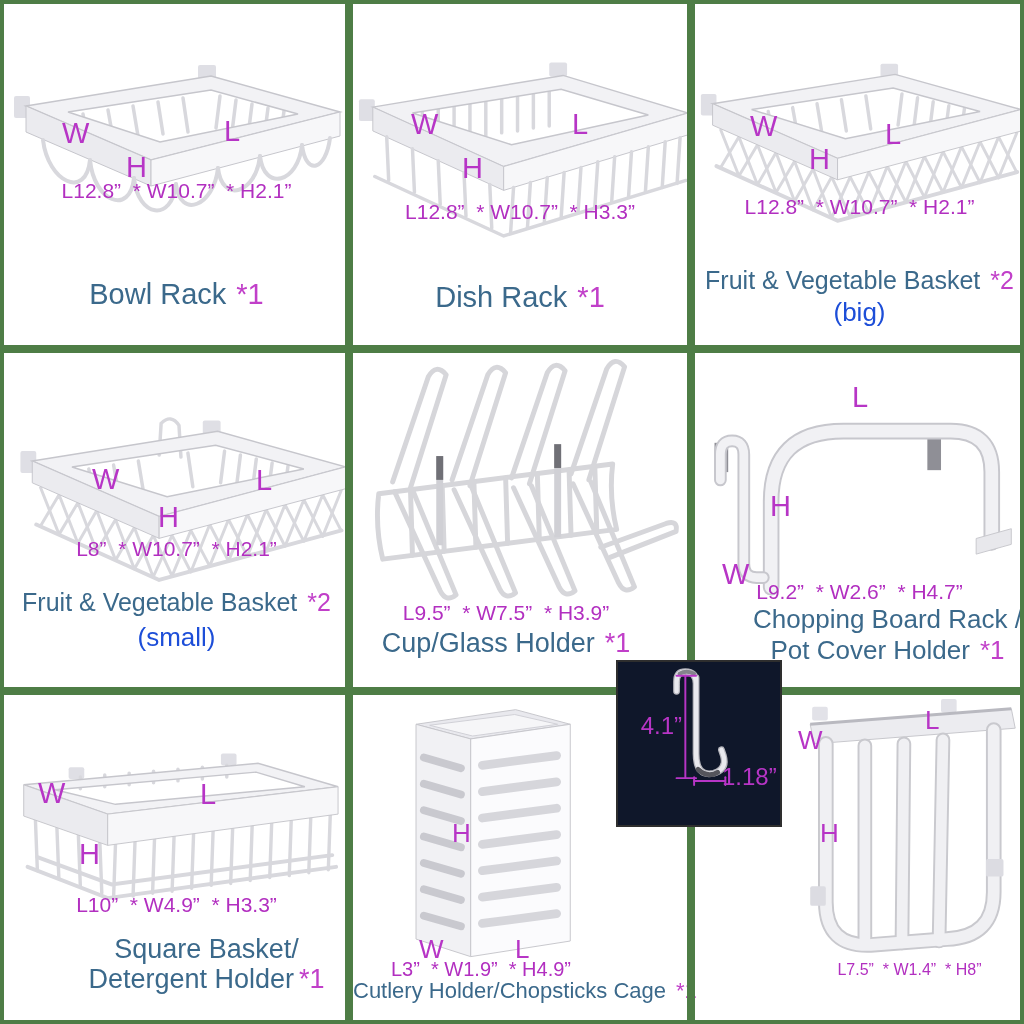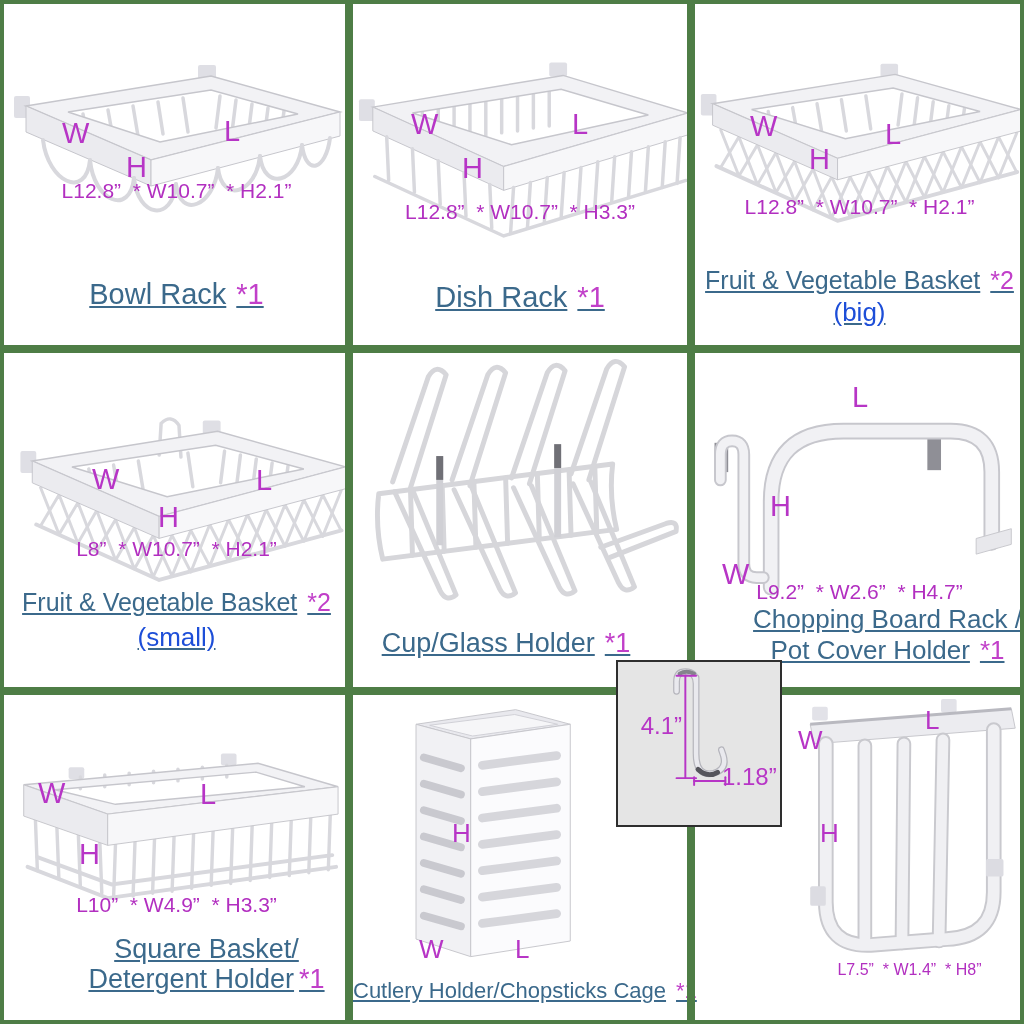--- a/index.html
+++ b/index.html
@@ -9,27 +9,27 @@
   .gridline{position:absolute;background:#4e7d46;z-index:5;}
   .vline{top:0;bottom:0;width:8px;}
   .hline{left:0;right:0;height:8px;}
   .cell{position:absolute;background:#ffffff;}
   .art{position:absolute;left:0;top:0;width:100%;height:100%;}
   .dl{position:absolute;color:#b735c6;font-size:29px;z-index:2;}
   .dl.sm{font-size:26px;}
   .dims{position:absolute;left:0;right:0;text-align:center;white-space:pre;
         color:#b22fc0;font-size:21px;z-index:2;}
   .cap{position:absolute;left:0;right:0;text-align:center;color:#3b698b;
-       font-size:29px;white-space:nowrap;z-index:2;text-decoration:underline;}
+       font-size:29px;white-space:nowrap;z-index:2;}
   .cap .q{color:#c13fc9;margin-left:10px;}
   .cap .qt{color:#c13fc9;margin-left:5px;}
   .cap .mag{color:#1d4ed8;}
   .cap.left{text-align:center;}
   .hooksbox{position:absolute;left:612px;top:656px;width:166px;height:167px;
-            background:#e5e5e5;border:2px solid #2e2e2e;z-index:10;box-sizing:border-box;padding-left:43px;}
+            background:#0f172a;border:2px solid #2e2e2e;z-index:10;box-sizing:border-box;padding-left:43px;}
   .hooksbox .meas{position:absolute;color:#b735c6;font-size:24px;z-index:2;}
   .hooksbox .cap{font-size:26px;}
 </style>
 </head>
 <body>
 
 <div id="stage">
   <div class="gridline vline" style="left:341px"></div>
   <div class="gridline vline" style="left:683px"></div>
   <div class="gridline hline" style="top:341px"></div>
@@ -191,20 +191,21 @@
         <path d="M100,128 L136,22 Q144,8 154,20 L118,134 M102,138 L148,238 Q154,250 164,242 L120,136"></path>
         <path d="M160,126 L196,20 Q204,6 214,18 L178,132 M162,136 L208,236 Q214,248 224,240 L180,134"></path>
         <path d="M220,122 L256,16 Q264,2 274,14 L238,128 M222,132 L268,232 Q274,244 284,236 L240,130"></path>
         <path d="M250,196 L316,172 Q328,168 326,180 L260,206"></path>
       </g>
       <rect x="84" y="104" width="7" height="90" fill="#d0d0d5"></rect>
         <rect x="84" y="104" width="7" height="24" fill="#707076"></rect>
       <rect x="203" y="92" width="7" height="94" fill="#d0d0d5"></rect>
         <rect x="203" y="92" width="7" height="24" fill="#707076"></rect>
     </svg>
+    <div class="dims" style="top:248px;right:28px">L9.5”  * W7.5”  * H3.9”</div>
     <div class="cap" style="top:275px;right:28px;font-size:27px"><span>Cup/Glass Holder</span><span class="q">*1</span></div>
   </div>
 
   <div class="cell" style="left:691px;top:349px;width:329px;height:334px">
     <svg class="art" viewBox="0 0 337 337" preserveAspectRatio="xMidYMin meet">
       <rect x="20" y="92" width="14" height="30" fill="#8f8f96"></rect>
       <rect x="238" y="88" width="14" height="32" fill="#8f8f96"></rect>
       <g fill="none" stroke-linejoin="round" stroke-linecap="round">
         <path d="M78,240 L78,152 Q78,80 152,80 L262,80 Q304,80 304,122 L304,194" stroke="#c7c7cd" stroke-width="17"></path>
         <path d="M78,240 L78,152 Q78,80 152,80 L262,80 Q304,80 304,122 L304,194" stroke="#f1f1f4" stroke-width="13"></path>
@@ -289,20 +290,21 @@
           <line x1="130" y1="126" x2="206" y2="116"></line>
         <line x1="130" y1="153" x2="206" y2="143"></line>
           <line x1="130" y1="180" x2="206" y2="170"></line>
           <line x1="130" y1="207" x2="206" y2="197"></line>
           <line x1="130" y1="234" x2="206" y2="224"></line>
       </g>
     </svg>
     <div class="dl sm" style="left:99px;top:123px">H</div>
     <div class="dl sm" style="left:66px;top:239px">W</div>
     <div class="dl sm" style="left:162px;top:239px">L</div>
+    <div class="dims" style="top:263px;right:78px;font-size:20px">L3”  * W1.9”  * H4.9”</div>
     <div class="cap" style="top:283px;right:78px;font-size:22px"><span>Cutlery Holder/Chopsticks Cage</span><span class="q">*1</span></div>
   </div>
 
   <div class="cell" style="left:691px;top:691px;width:329px;height:329px">
     <svg class="art" viewBox="0 0 337 337" preserveAspectRatio="xMidYMin meet">
       <rect x="120" y="12" width="16" height="14" rx="2" fill="#e2e2e8"></rect>
       <rect x="252" y="4" width="16" height="14" rx="2" fill="#e2e2e8"></rect>
       <path d="M118,30 L324,14 328,34 122,50 Z" fill="#ececf0" stroke="#c6c6cc"></path>
       <path d="M118,30 L324,14" stroke="#b9b9c0" stroke-width="3" fill="none"></path>
       <g fill="none" stroke-linecap="round" stroke-linejoin="round">

